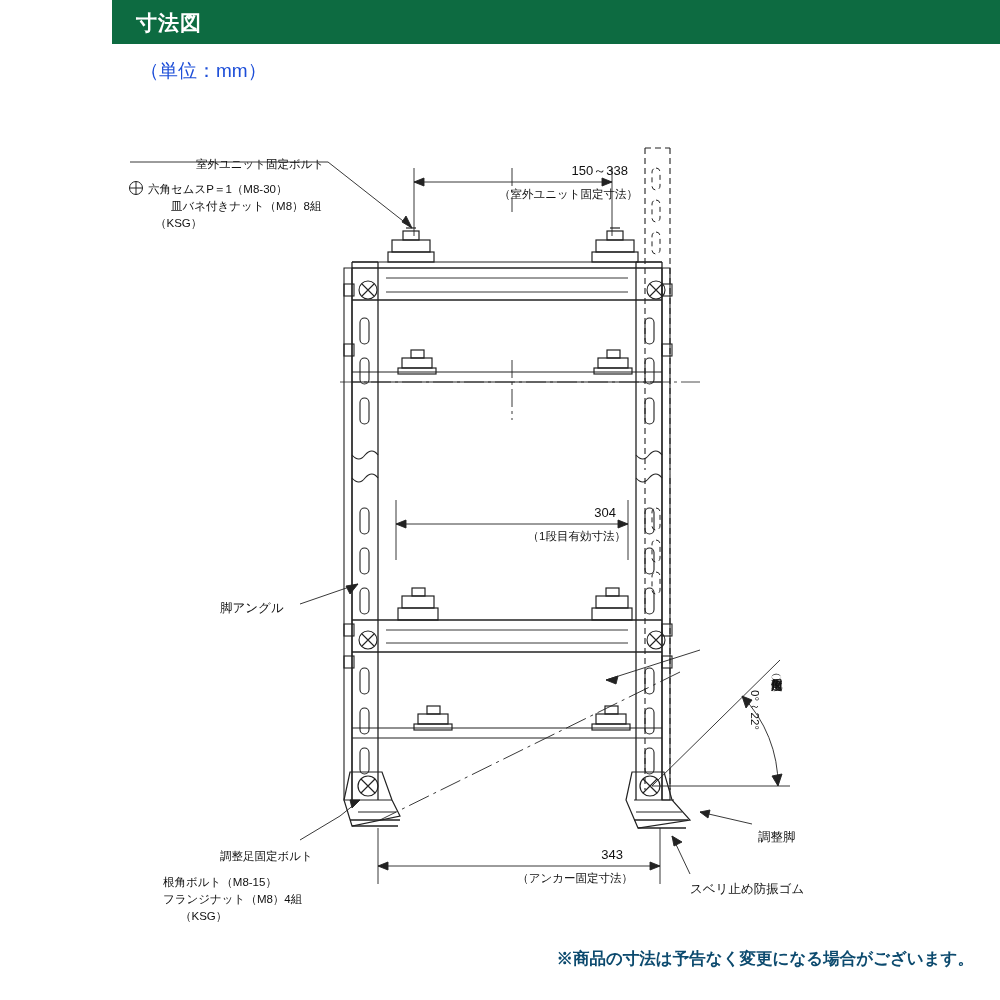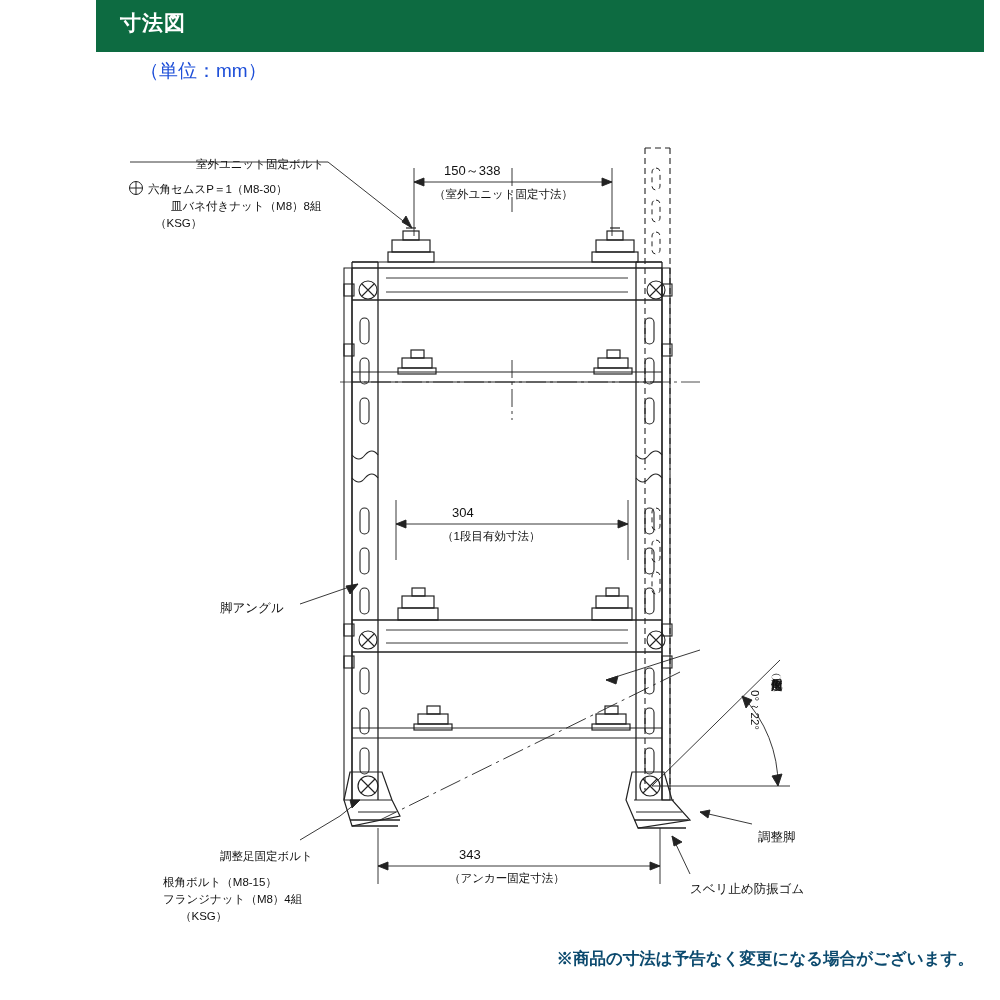--- a/index.html
+++ b/index.html
@@ -12,24 +12,24 @@
     height: 1000px;
     position: relative;
     font-family: "Liberation Sans", sans-serif;
     color: #1a1a1a;
     overflow: hidden;
   }
 
   
   #header-bar {
     position: absolute;
-    left: 96px;
+    left: 112px;
     top: 0;
     width: 888px;
-    height: 52px;
+    height: 44px;
     background: #0d6b41;
   }
   #header-title {
     position: absolute;
     left: 24px;
     top: 9px;
     font-size: 21px;
     font-weight: bold;
     color: #ffffff;
     letter-spacing: 1px;
@@ -55,21 +55,21 @@
   }
 
   
   .lbl {
     position: absolute;
     font-size: 11.5px;
     color: #111;
     white-space: nowrap;
     line-height: 1.45;
   }
-  .lbl.center { text-align: left; }
+  .lbl.center { text-align: right; margin-left: 44px; }
   .lbl.vertical {
     writing-mode: vertical-rl;
     text-orientation: mixed;
   }
 
   #footer-note {
     position: absolute;
     right: 26px;
     top: 948px;
     font-size: 16.5px;

